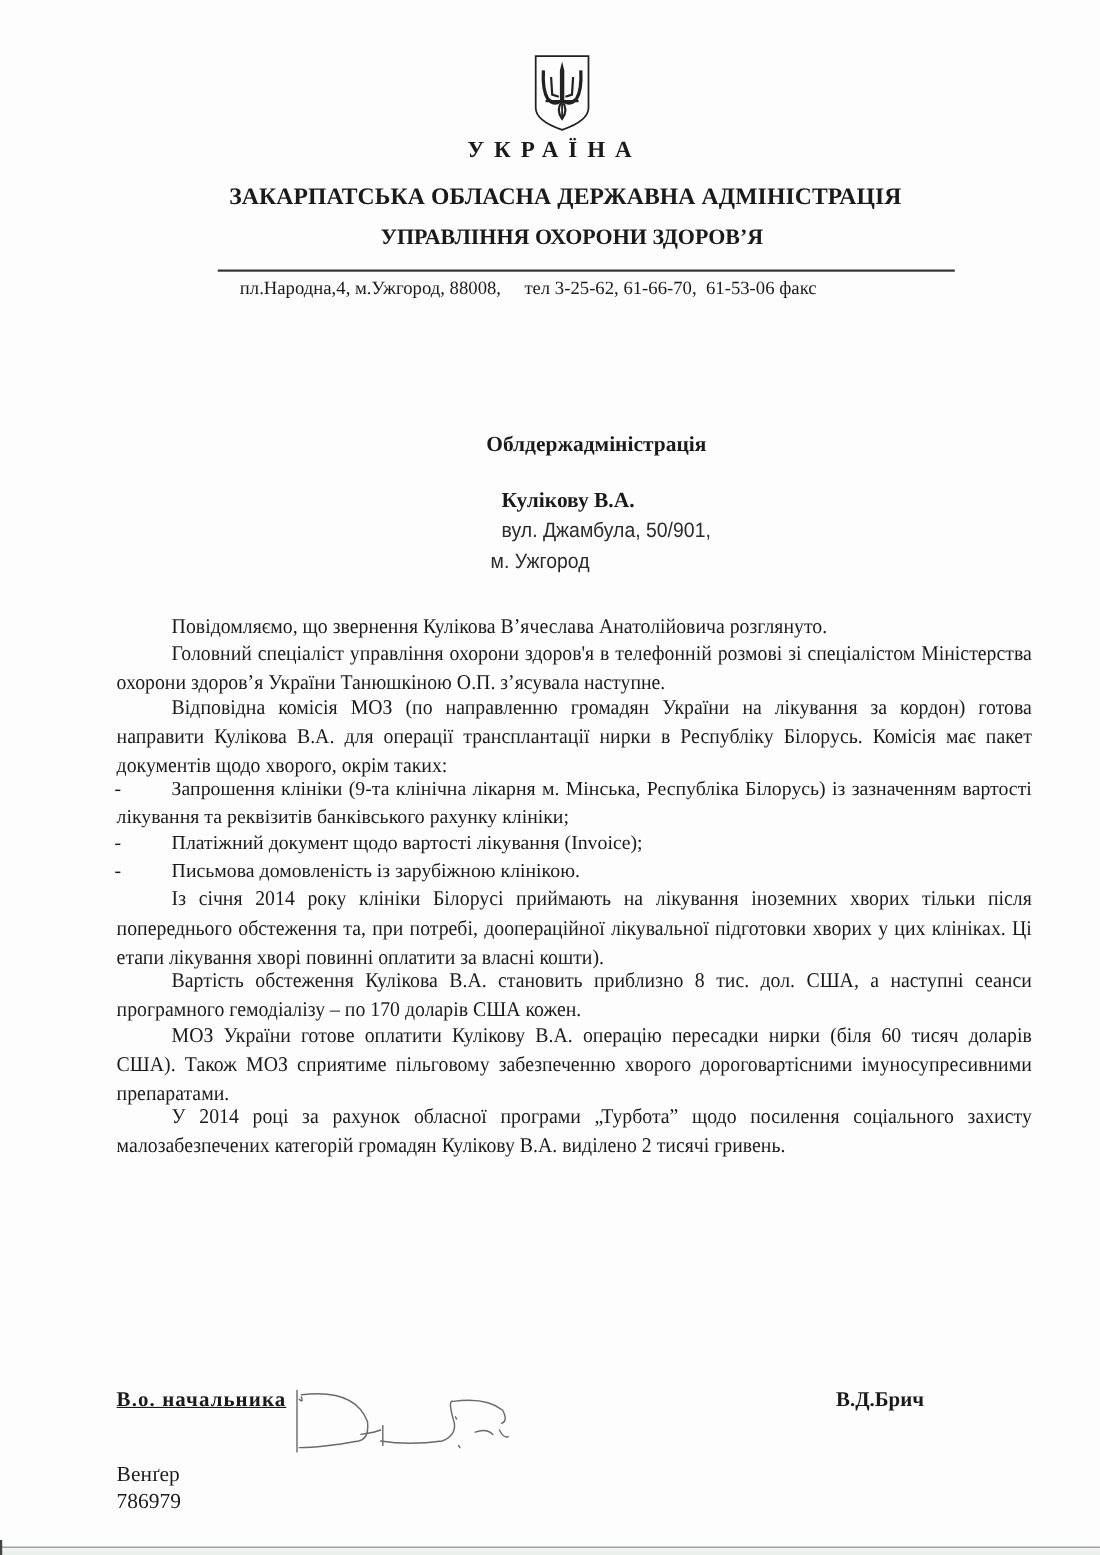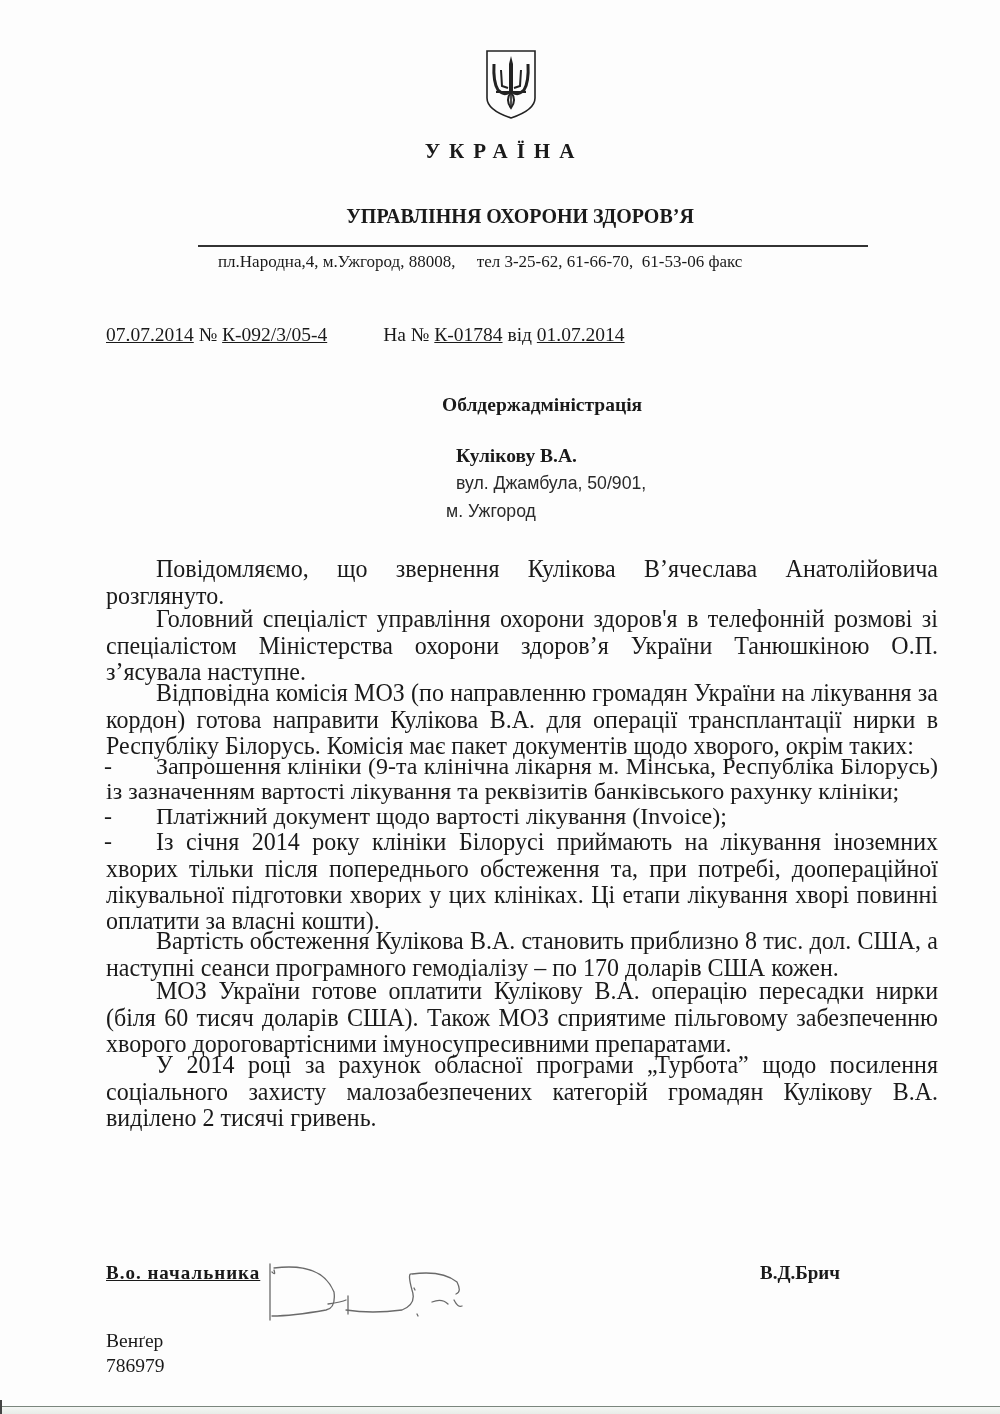--- a/index.html
+++ b/index.html
@@ -41,21 +41,21 @@
     .coat-of-arms {
       position: absolute;
       left: 484px;
       top: 48px;
       width: 54px;
       height: 72px;
     }
     .country {
       position: absolute;
       left: 0; right: 0;
-      top: 139px;
+      top: 124px;
       text-align: center;
       font-weight: bold;
       font-size: 21px;
       letter-spacing: 9px;
       padding-left: 8px;
     }
     .org-name {
       position: absolute;
       left: 0; right: 0;
       top: 166px;
@@ -145,21 +145,21 @@
       transform-origin: left;
       color: #2a2a2a;
     }
 
     
     .body-text {
       position: absolute;
       left: 106px;
       top: 556px;
       width: 832px;
-      font-size: 24px;
+      font-size: 18px;
       line-height: 24.8px;
       text-align: justify;
     }
     .body-text p {
       margin: 0;
       text-indent: 50px;
       transform: scaleY(1.06);
       transform-origin: top;
     }
     .body-text .list-item {
@@ -224,28 +224,26 @@
     <path d="M10 16 Q9 34 14 42 Q20 48 25 44" fill="none" stroke="#222" stroke-width="3"></path>
     <path d="M44 16 Q45 34 40 42 Q34 48 29 44" fill="none" stroke="#222" stroke-width="3"></path>
     <path d="M17 22 L18 38 L24 40" fill="none" stroke="#222" stroke-width="2"></path>
     <path d="M37 22 L36 38 L30 40" fill="none" stroke="#222" stroke-width="2"></path>
     <path d="M12 44 H42" stroke="#222" stroke-width="2"></path>
     <path d="M27 44 Q21 52 27 60 Q33 52 27 44 Z" fill="none" stroke="#222" stroke-width="2"></path>
     <path d="M27 46 V58" stroke="#222" stroke-width="1.6"></path>
   </svg>
 
   <div class="country">УКРАЇНА</div>
+  <div class="org-name">ЗАКАРПАТСЬКА ОБЛАСНА ДЕРЖАВНА АДМІНІСТРАЦІЯ</div>
   <div class="dept-name">УПРАВЛІННЯ ОХОРОНИ ЗДОРОВ’Я</div>
   <div class="header-rule"></div>
 
   <div class="address-line">пл.Народна,4, м.Ужгород, 88008,     тел 3-25-62, 61-66-70,  61-53-06 факс</div>
 
-  <div class="ref-line">
-    <span class="u">07.07.2014</span><span> № </span><span class="u">К-092/3/05-4</span><span class="gap"></span><span>На № </span><span class="u">К-01784</span><span> від </span><span class="u">01.07.2014</span>
-  </div>
 
   <div class="addressee-org">Облдержадміністрація</div>
   <div class="addressee-name">Кулікову В.А.</div>
   <div class="addressee-street">вул. Джамбула, 50/901,</div>
   <div class="addressee-city">м. Ужгород</div>
 
   <div class="body-text">
     <p class="last">Повідомляємо, що звернення Кулікова В’ячеслава Анатолійовича розглянуто.</p>
     <p>Головний спеціаліст управління охорони здоров'я в телефонній розмові зі спеціалістом Міністерства охорони здоров’я України Танюшкіною О.П. з’ясувала наступне.</p>
     <p>Відповідна комісія МОЗ (по направленню громадян України на лікування за кордон) готова направити Кулікова В.А. для операції трансплантації нирки в Республіку Білорусь. Комісія має пакет документів щодо хворого, окрім таких:</p>
@@ -253,20 +251,21 @@
     <div class="list-item">
       <span class="dash">-</span>
       <span>Запрошення клініки (9-та клінічна лікарня м. Мінська, Республіка Білорусь) із зазначенням вартості лікування та реквізитів банківського рахунку клініки;</span>
     </div>
     <div class="list-item">
       <span class="dash">-</span>
       <span>Платіжний документ щодо вартості лікування (Invoice);</span>
     </div>
     <div class="list-item">
       <span class="dash">-</span>
+      <span>Письмова домовленість із зарубіжною клінікою.</span>
     </div>
 
     <p>Із січня 2014 року клініки Білорусі приймають на лікування іноземних хворих тільки після попереднього обстеження та, при потребі, доопераційної лікувальної підготовки хворих у цих клініках. Ці етапи лікування хворі повинні оплатити за власні кошти).</p>
     <p>Вартість обстеження Кулікова В.А. становить приблизно 8 тис. дол. США, а наступні сеанси програмного гемодіалізу – по 170 доларів США кожен.</p>
     <p>МОЗ України готове оплатити Кулікову В.А. операцію пересадки нирки (біля 60 тисяч доларів США). Також МОЗ сприятиме пільговому забезпеченню хворого дороговартісними імуносупресивними препаратами.</p>
     <p>У 2014 році за рахунок обласної програми „Турбота” щодо посилення соціального захисту малозабезпечених категорій громадян Кулікову В.А. виділено 2 тисячі гривень.</p>
   </div>
 
   <div class="sig-title">В.о. начальника</div>
   <svg class="signature" viewBox="0 0 240 60" style="width:240px;height:60px;left:262px;top:1262px;">

